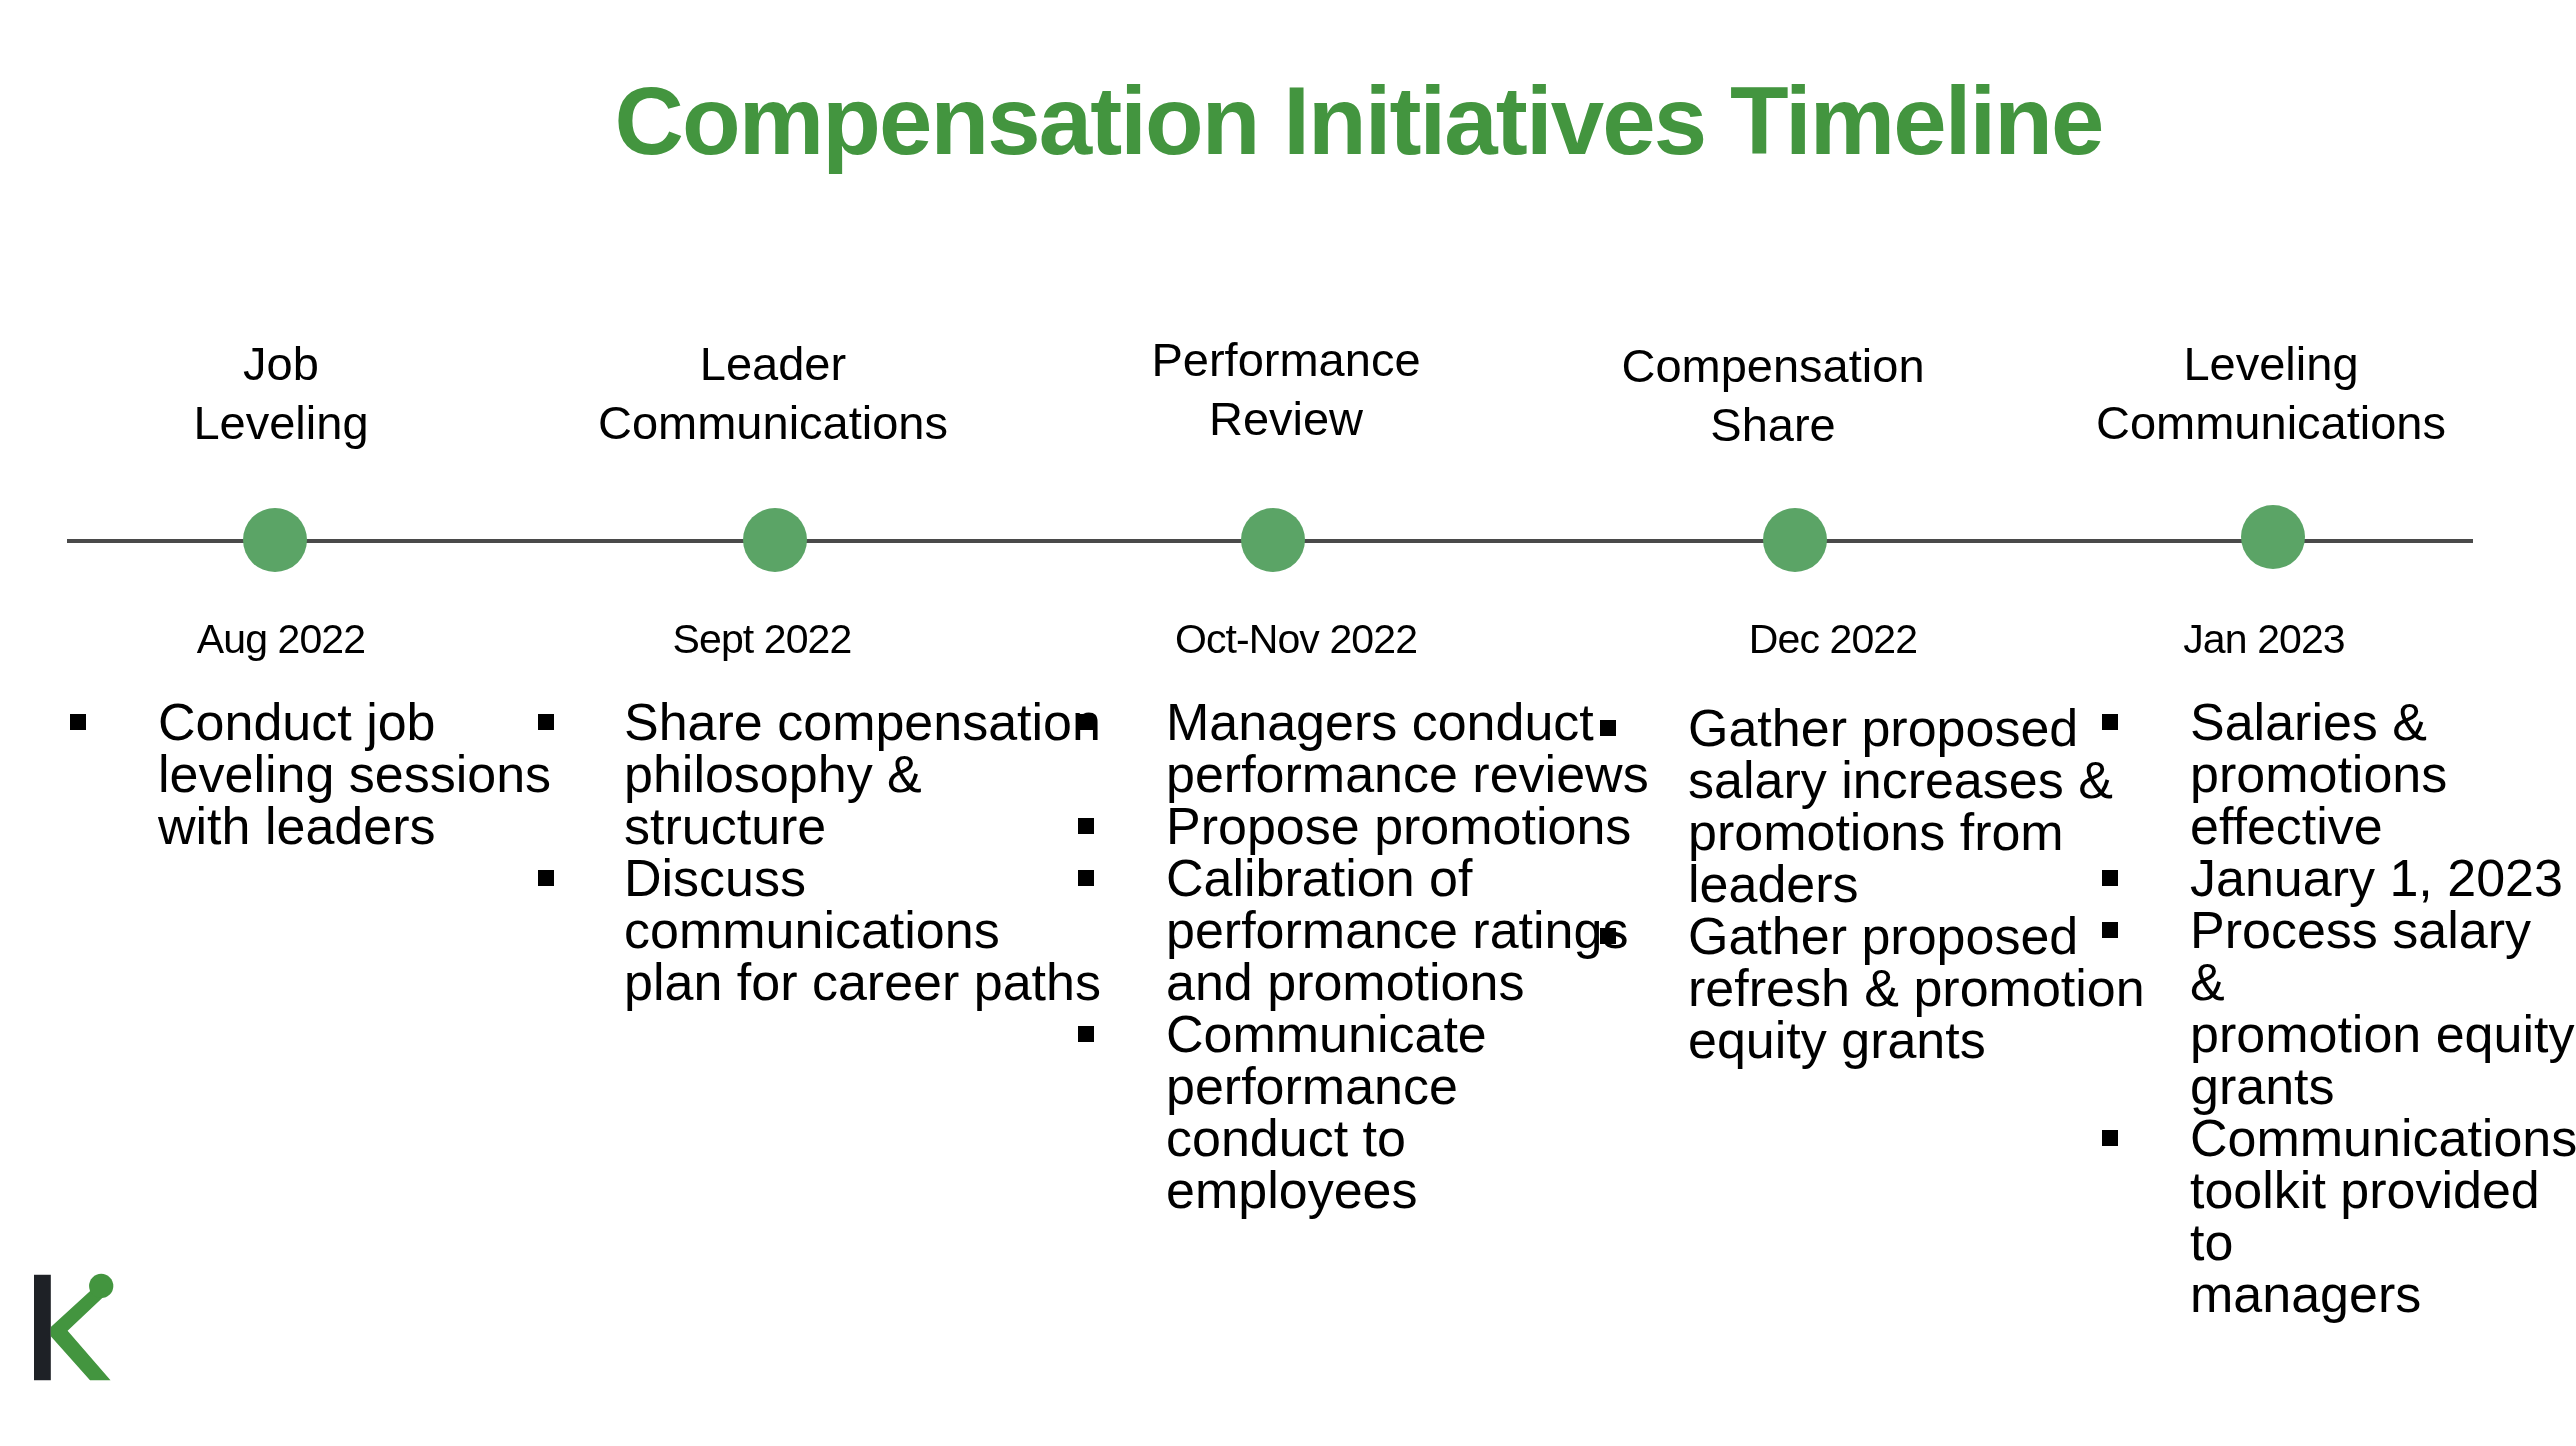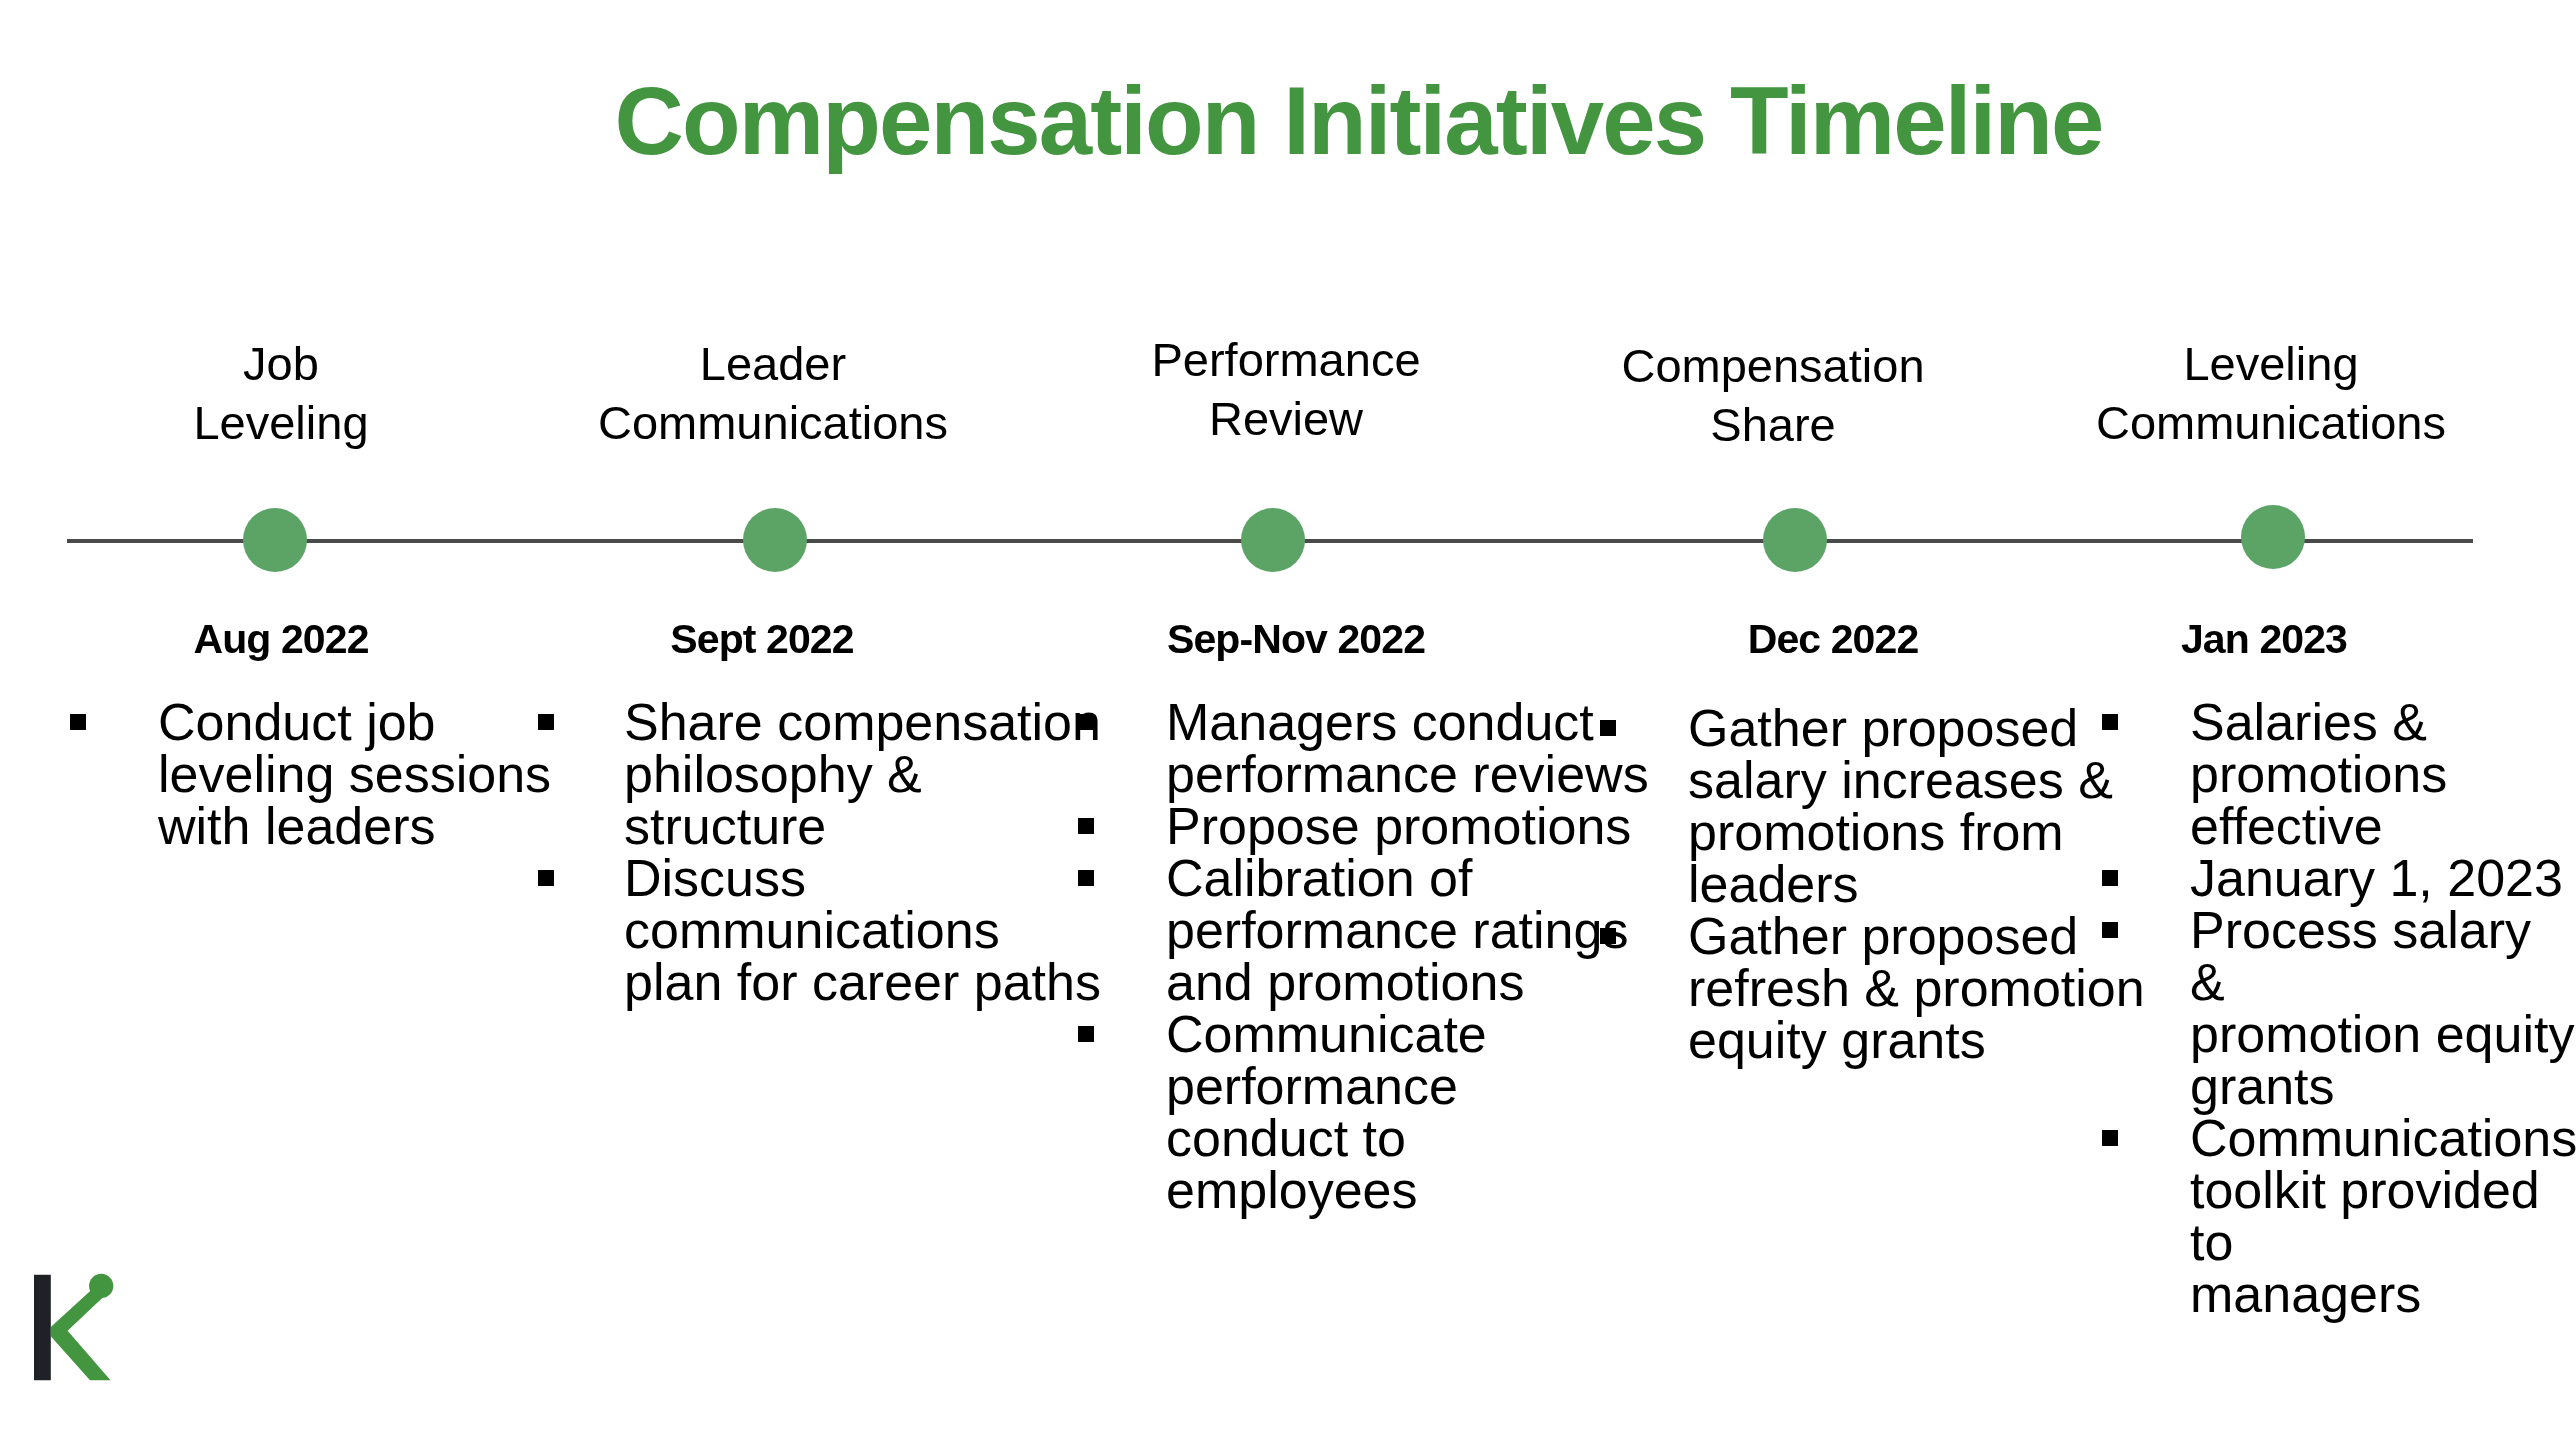--- a/index.html
+++ b/index.html
@@ -6,21 +6,21 @@
   body { width: 2576px; height: 1446px; position: relative; overflow: hidden;
          font-family: "Liberation Sans", "DejaVu Sans", sans-serif; color: #000; }
   .title { position: absolute; left: 0; width: 2717px; top: 66px; text-align: center;
            font-size: 96px; font-weight: 700; color: #43953f; letter-spacing: -1.9px; white-space: nowrap; }
   .timeline-line { position: absolute; left: 67px; width: 2406px; top: 539px; height: 3.7px; background: #4a4a4a; }
   .node { position: absolute; width: 64px; height: 64px; border-radius: 50%; background: #5ba466;
           transform: translate(-50%, -50%); }
   .phase-title { position: absolute; transform: translateX(-50%); text-align: center;
                  font-size: 47px; line-height: 59px; white-space: pre-line; width: 487px; }
   .phase-date { position: absolute; transform: translateX(-50%); text-align: left;
-                font-size: 41px; font-weight: 700; letter-spacing: -0.9px; white-space: nowrap; }
+                font-size: 41px; font-weight: 400; letter-spacing: -0.9px; white-space: nowrap; }
   .bullets { position: absolute; margin: 0; padding: 0; list-style: none; }
   .bullets li { position: relative; font-size: 52px; line-height: 52px; white-space: pre-line; }
   .bullets li .sq { position: absolute; width: 16px; height: 16px; background: #000; top: 18px; }
   .logo { position: absolute; left: 34px; top: 1269px; width: 84px; height: 117px; }
 </style>
 </head>
 <body>
 
 <div class="title">Compensation Initiatives Timeline</div>
 
@@ -38,21 +38,21 @@
 Communications</div>
 <div class="phase-title" style="left:1286px; top:330px;">Performance
 Review</div>
 <div class="phase-title" style="left:1773px; top:336px;">Compensation
 Share</div>
 <div class="phase-title" style="left:2271px; top:334px;">Leveling
 Communications</div>
 
 <div class="phase-date" style="left:281px; top:616px;">Aug 2022</div>
 <div class="phase-date" style="left:762px; top:616px;">Sept 2022</div>
-<div class="phase-date" style="left:1296px; top:616px;">Sep-Nov 2022</div>
+<div class="phase-date" style="left:1296px; top:616px;">Oct-Nov 2022</div>
 <div class="phase-date" style="left:1815px; top:616px;margin-left:18px;">Dec 2022</div>
 <div class="phase-date" style="left:2264px; top:616px;">Jan 2023</div>
 
 <ul class="bullets" style="left:158px; top:696px;">
   <li><span class="sq" style="left:-88px"></span><span>Conduct job
 leveling sessions
 with leaders</span></li>
 </ul>
 
 <ul class="bullets" style="left:624px; top:696px;">

